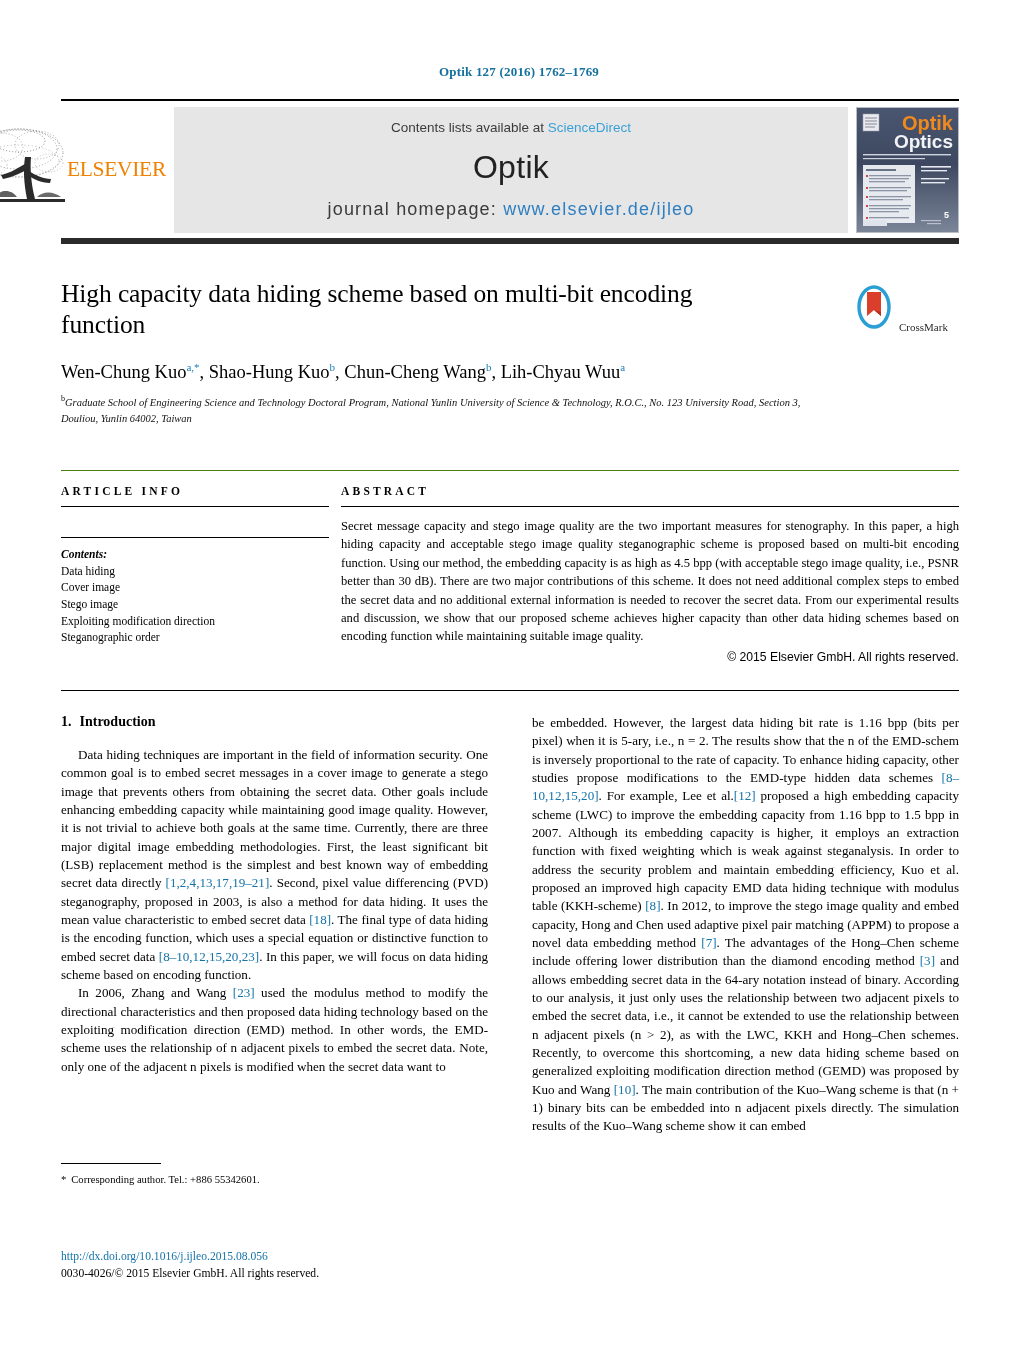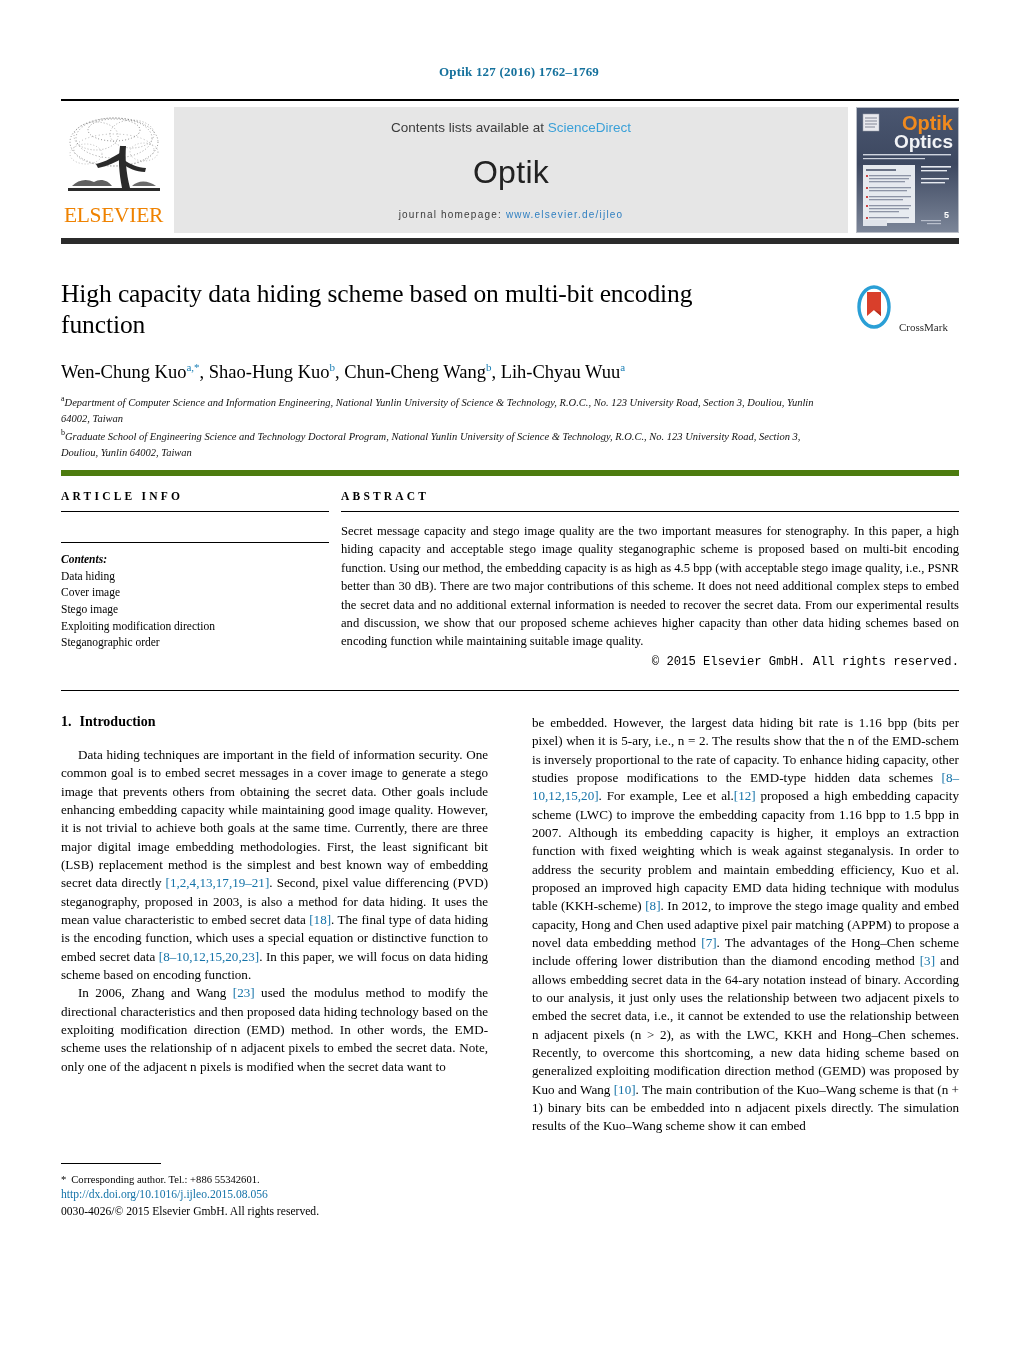--- a/index.html
+++ b/index.html
@@ -48,22 +48,22 @@
   }
   .masthead-row {
     display: flex;
     align-items: stretch;
     height: 126px;
   }
   .elsevier-logo {
     width: 105px;
     flex: 0 0 105px;
     display: flex;
-    flex-direction: column;
-    justify-content: center;
+    flex-direction: row;
+    justify-content: flex-end;
     align-items: center;
     padding-bottom: 2px;
     box-sizing: border-box;
   }
   .tree-svg { display:block; }
   .elsevier-word {
     font-family: "Liberation Serif", serif;
     font-size: 21.5px;
     letter-spacing: -0.3px;
     color: #ef8200;
@@ -93,21 +93,21 @@
   }
   .journal-name {
     font-family: "Liberation Sans", sans-serif;
     font-size: 32px;
     color: #222;
     letter-spacing: 0.3px;
     line-height: 1;
   }
   .homepage-line {
     font-family: "Liberation Sans", sans-serif;
-    font-size: 10px;
+    font-size: 18px;
     color: #3b3b3b;
     letter-spacing: 1.2px;
   }
   .homepage-line .url {
     color: #2f7fc0;
   }
   .cover-thumb {
     width: 103px;
     flex: 0 0 103px;
     position: relative;
@@ -179,21 +179,21 @@
     font-size: 8px;
     vertical-align: super;
   }
 
   
   .info-abstract {
     position: absolute;
     top: 470px;
     left: 61px;
     width: 898px;
-    border-top: 6px solid #4d7c0f;
+    border-top: 1px solid #4d7c0f;
     padding-top: 14px;
     display: flex;
   }
   .col-info {
     width: 268px;
     flex: 0 0 268px;
   }
   .col-abstract {
     flex: 1 1 auto;
     padding-left: 12px;
@@ -218,21 +218,21 @@
   }
   .info-spacer { height: 20px; }
   .abstract-body {
     font-family: "Liberation Serif", serif;
     font-size: 12.6px;
     line-height: 1.46;
     text-align: justify;
   }
   .copyright {
     text-align: right;
-    font-family: Liberation Mono, monospace;
+    font-family: Liberation Sans, sans-serif;
     font-size: 12.2px;
     margin-top: 4px;
   }
 
   
   .body-rule {
     position: absolute;
     top: 690px;
     left: 61px;
     width: 898px;
@@ -286,21 +286,21 @@
     font-family: "Liberation Serif", serif;
     font-size: 10.6px;
     line-height: 1.5;
   }
   .footnote-text .star { margin-right: 5px; }
   .footnote-em { font-style: italic; font-weight: bold; }
 
   .doi-block {
     position: absolute;
     left: 61px;
-    top: 1186px;
+    top: 1248px;
     width: 500px;
     font-family: "Liberation Serif", serif;
     font-size: 11.6px;
     line-height: 1.5;
   }
   .doi-link { color: #1573a8; }
 
   sup.aff { font-size: 8px; vertical-align: super; }
 </style>
 </head>
@@ -429,21 +429,20 @@
         </svg>
       </span>
       <span class="crossmark-label">CrossMark</span>
     </div>
 
     <div class="authors">
       <span><span>Wen-Chung Kuo</span><sup>a,*</sup></span><span>, </span><span><span>Shao-Hung Kuo</span><sup>b</sup></span><span>, </span><span><span>Chun-Cheng Wang</span><sup>b</sup></span><span>, </span><span><span>Lih-Chyau Wuu</span><sup>a</sup></span>
     </div>
 
     <div class="affiliations">
-      <div><sup class="aff">a</sup><span>Department of Computer Science and Information Engineering, National Yunlin University of Science &amp; Technology, R.O.C., No. 123 University Road, Section 3, Douliou, Yunlin 64002, Taiwan</span></div>
       <div><sup class="aff">b</sup><span>Graduate School of Engineering Science and Technology Doctoral Program, National Yunlin University of Science &amp; Technology, R.O.C., No. 123 University Road, Section 3, Douliou, Yunlin 64002, Taiwan</span></div>
     </div>
   </div>
 
   <div class="info-abstract">
     <div class="col-info">
       <div class="sec-head">ARTICLE INFO</div>
       <hr class="hr-med">
       <div class="info-spacer"></div>
       <hr class="hr-thin">

